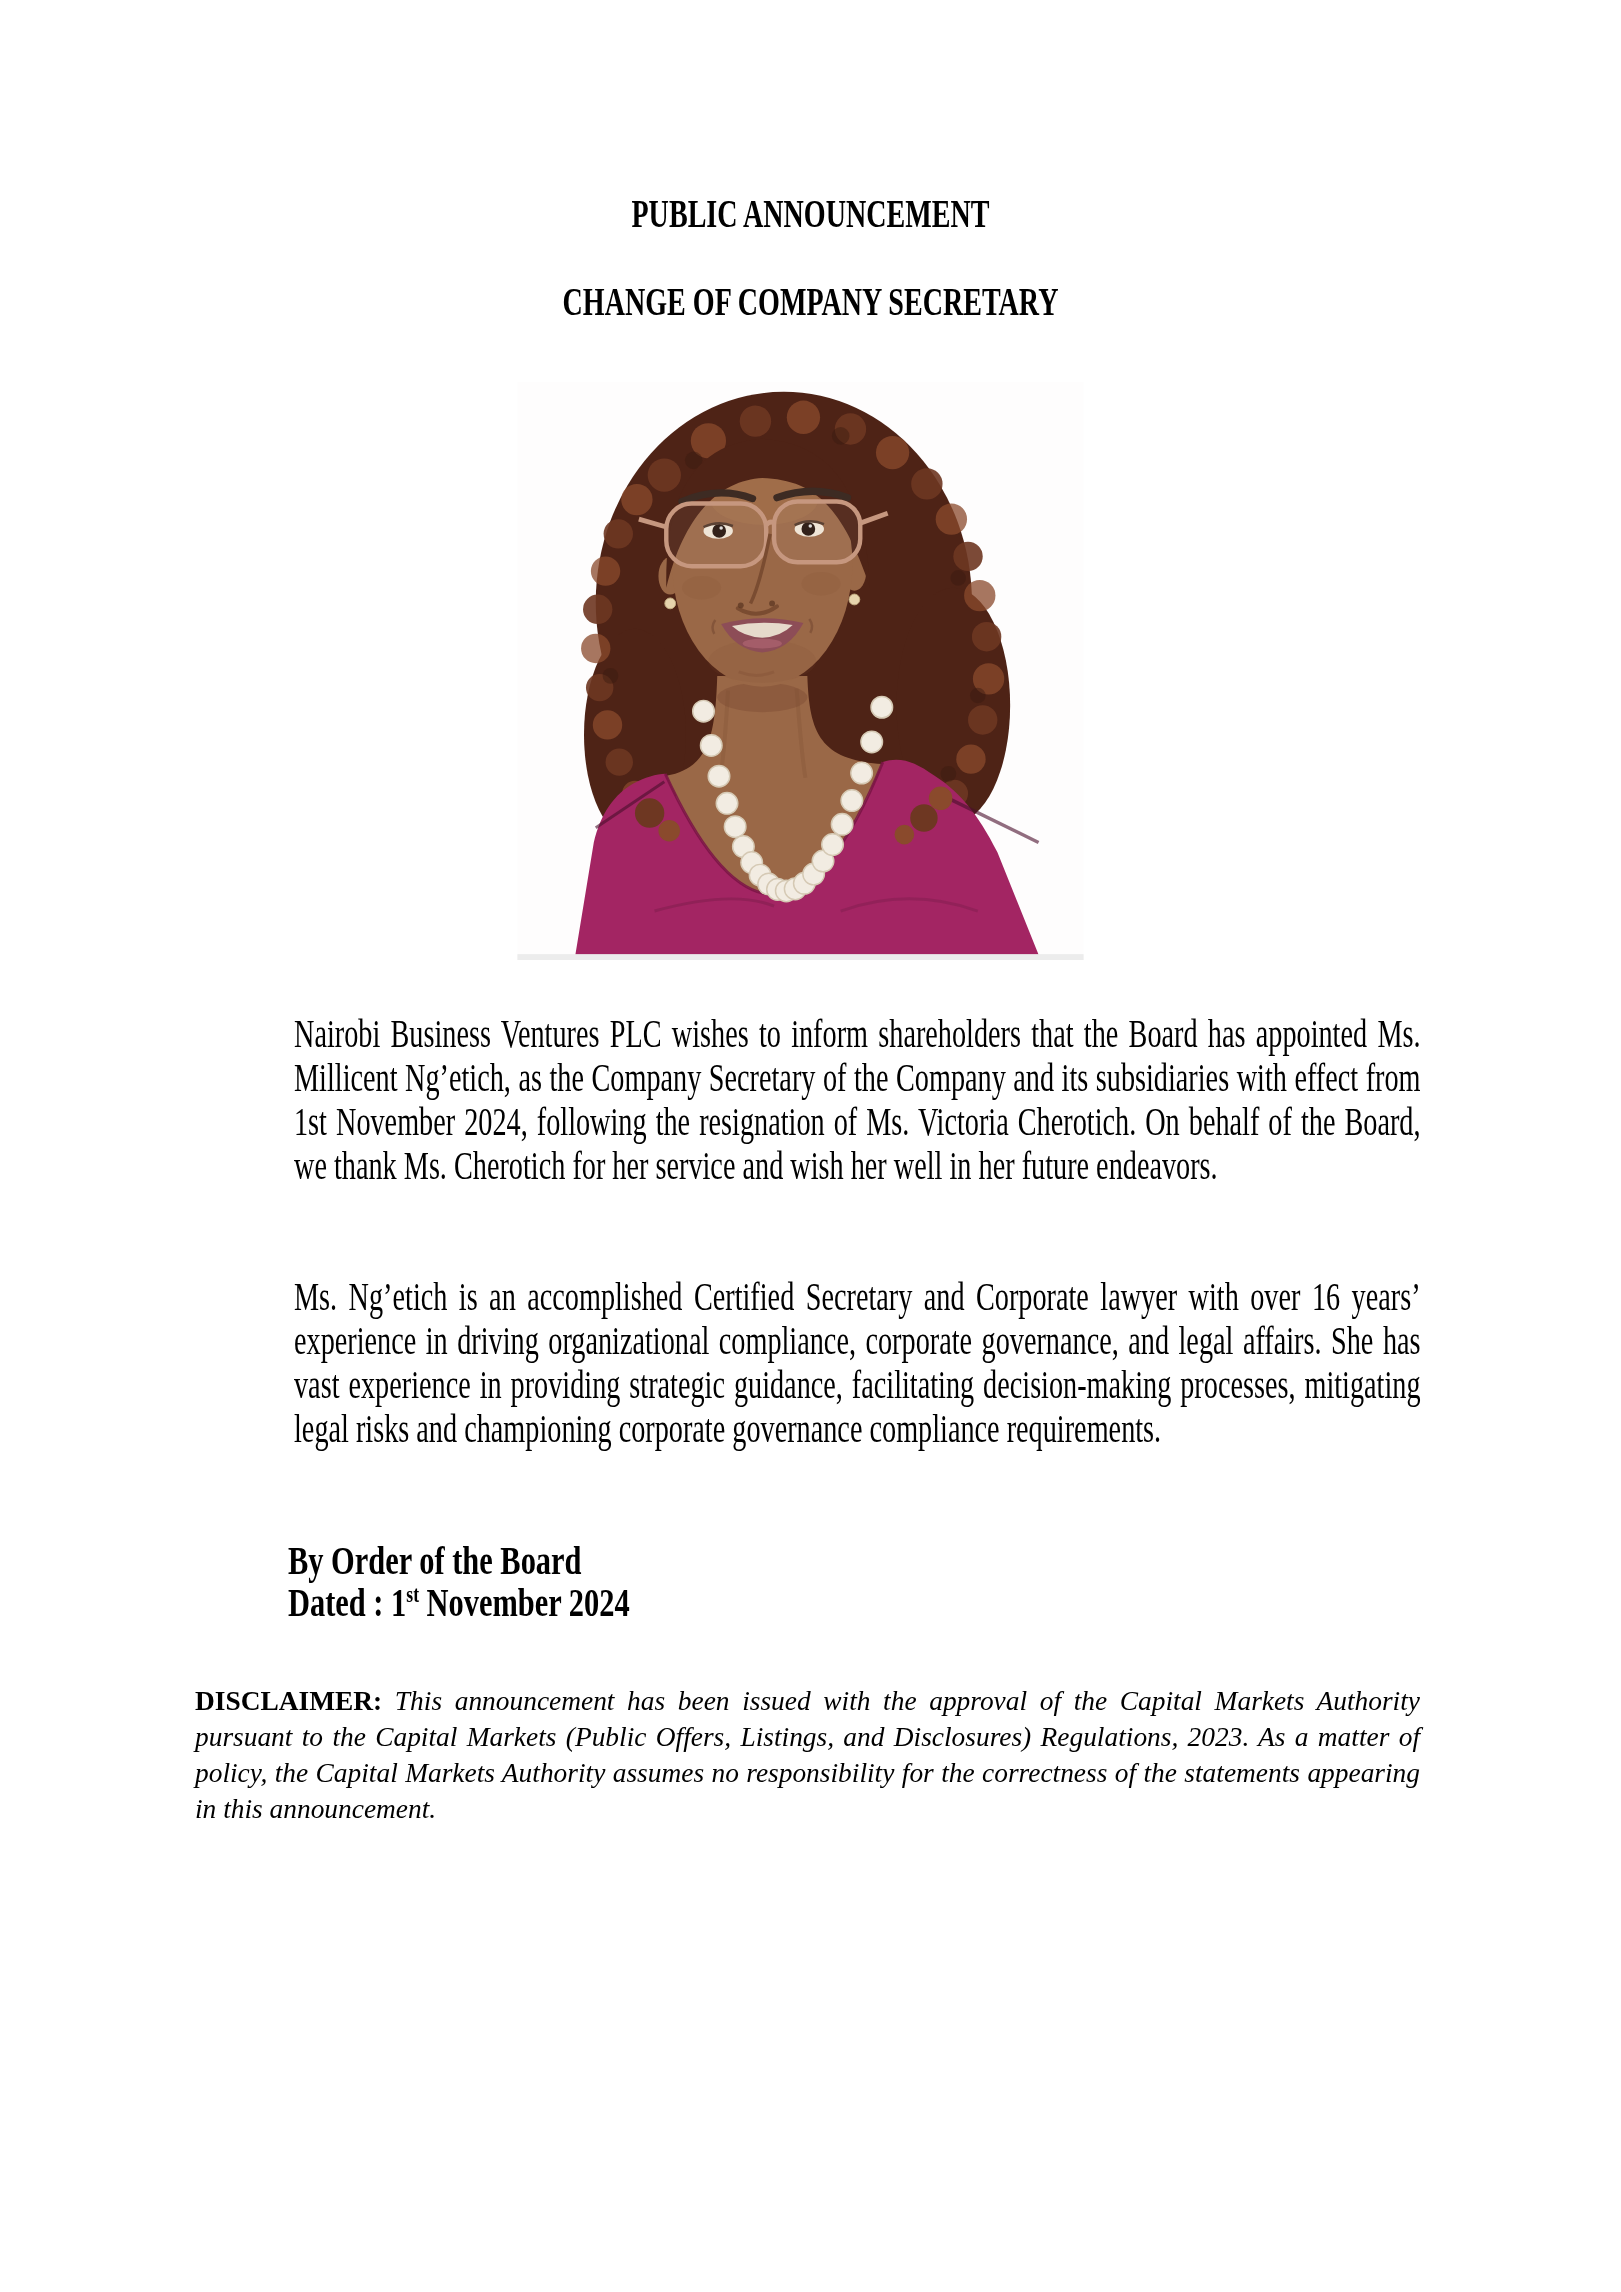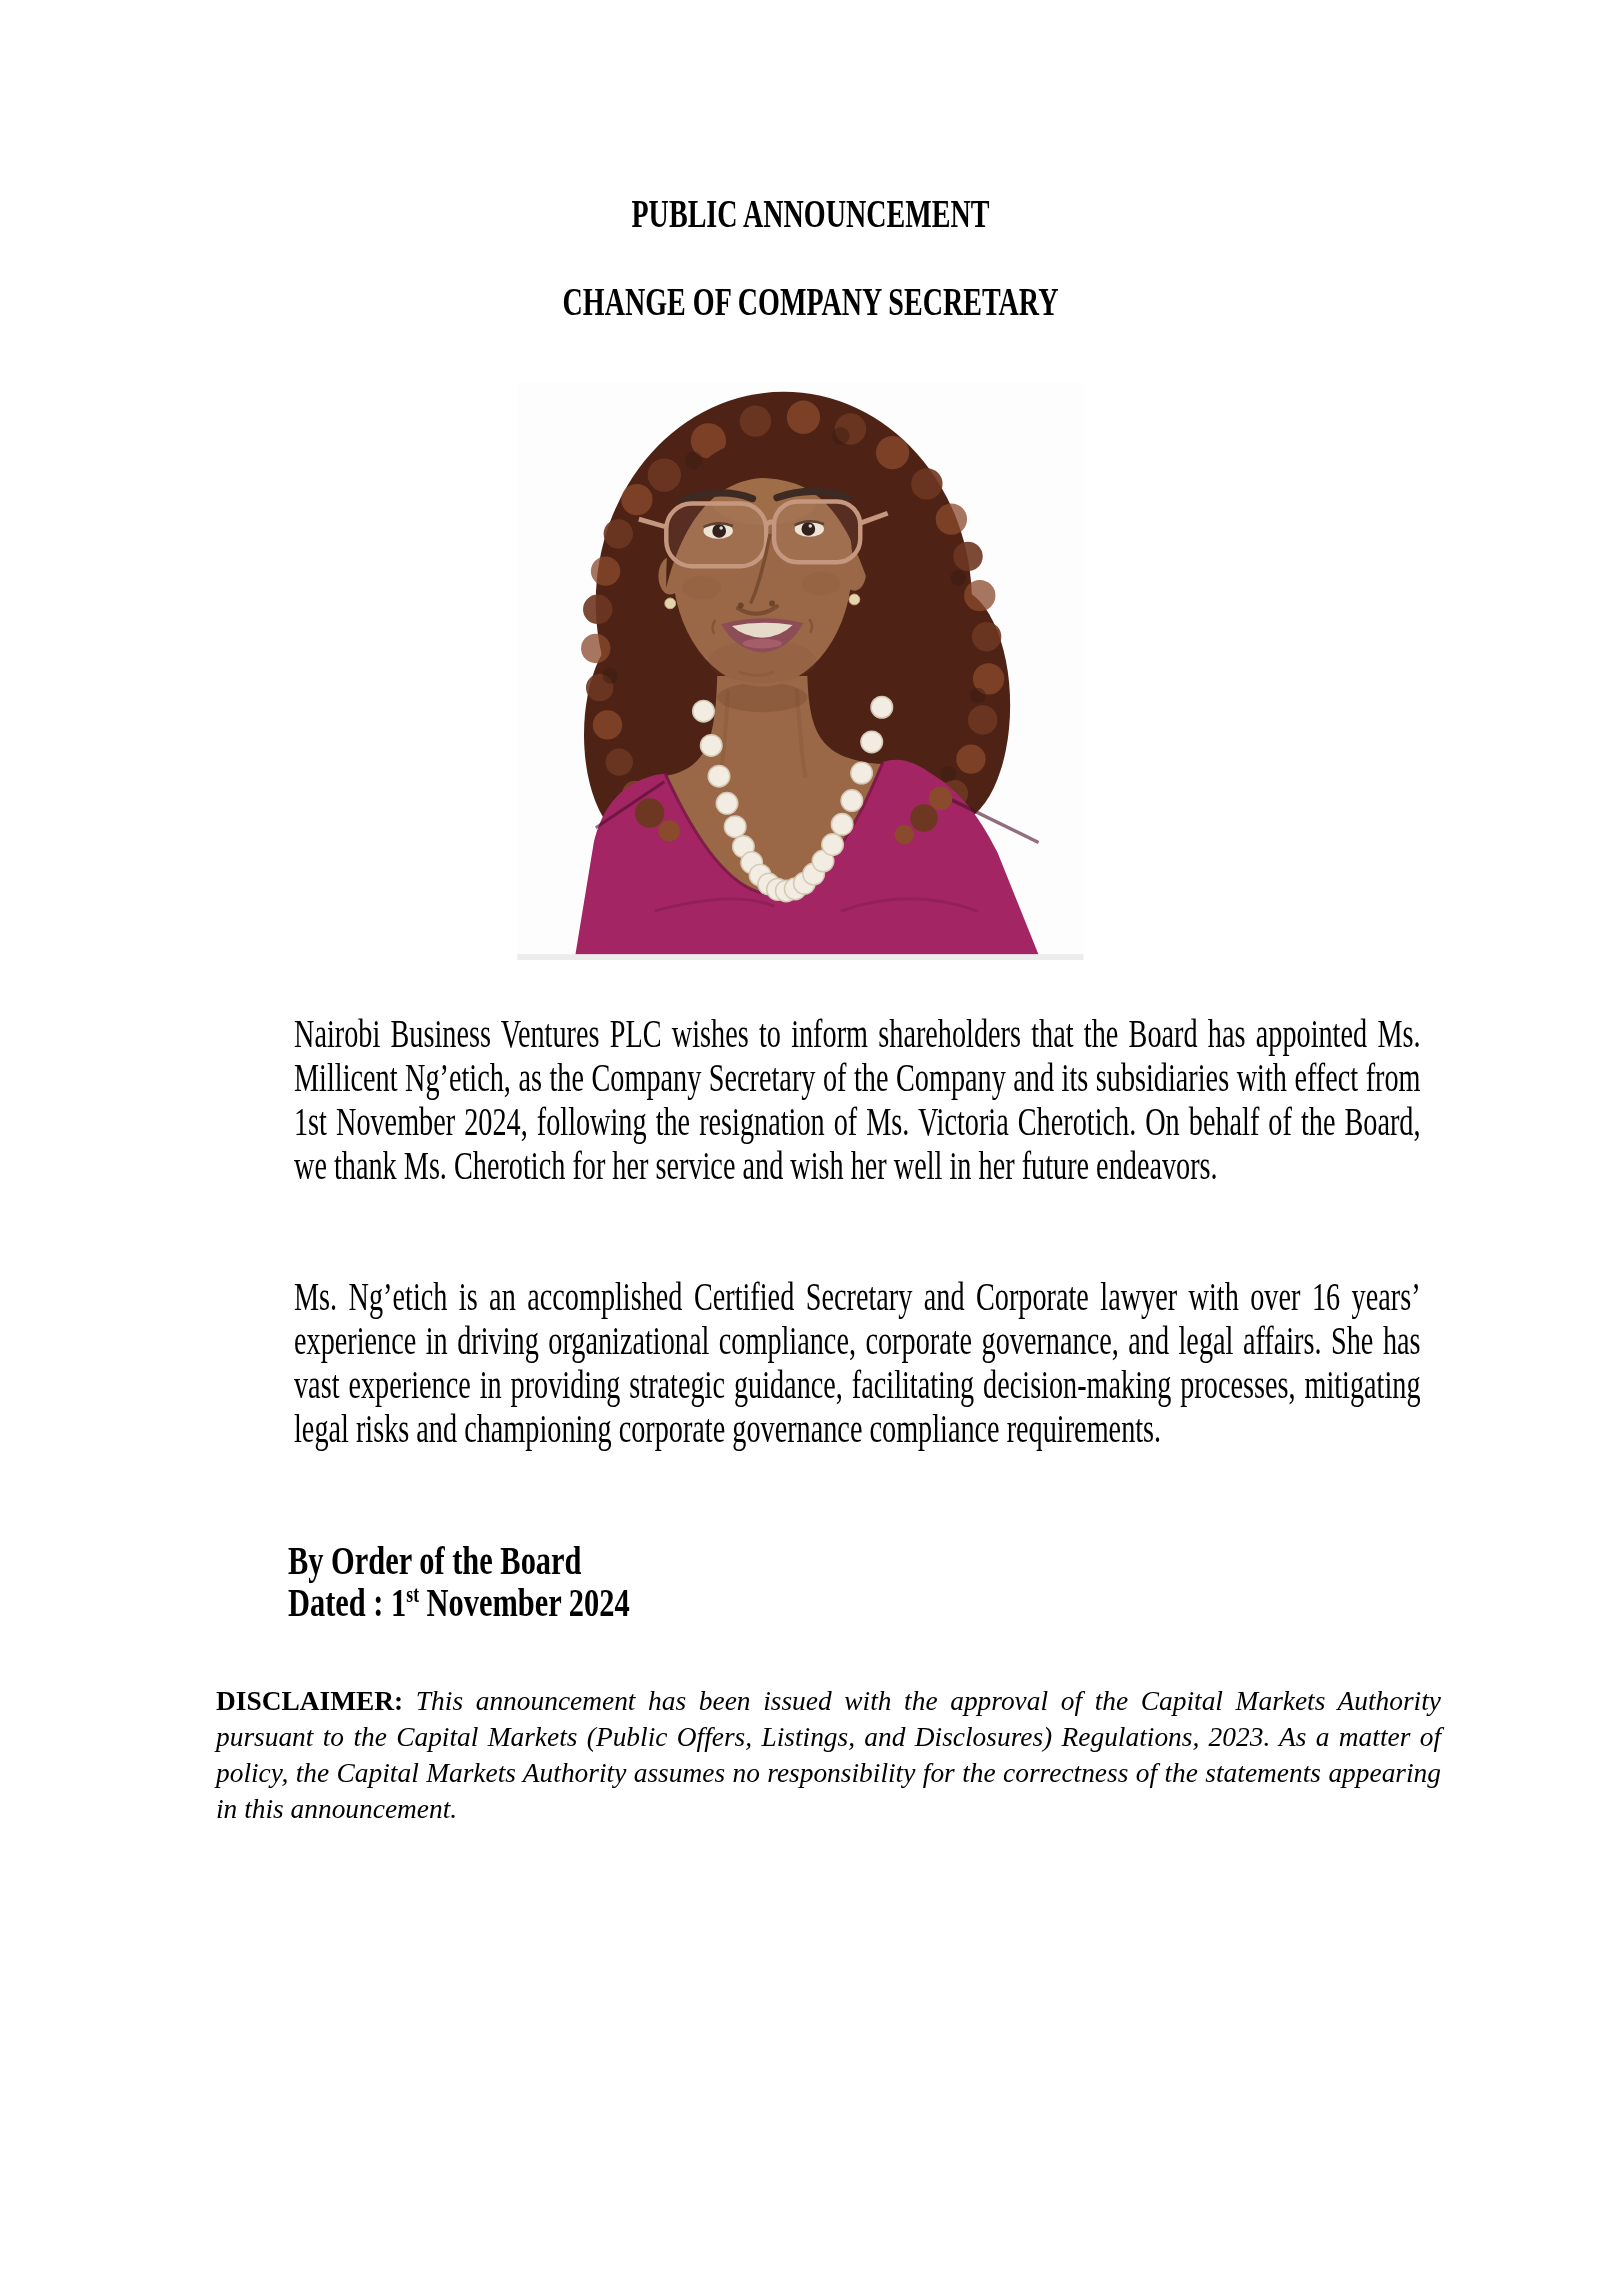--- a/index.html
+++ b/index.html
@@ -29,21 +29,21 @@
   #paragraph-2{top:1275px;}
 
   .signoff{
     position:absolute;left:288px;top:1540px;margin:0;
     font-size:39px;line-height:42px;font-weight:bold;white-space:nowrap;
     transform:scaleX(0.78);transform-origin:0 0;
   }
   .signoff sup{font-size:0.58em;line-height:0;vertical-align:super;}
 
   .disclaimer{
-    position:absolute;left:216px;top:1683px;width:1225px;margin:0;
+    position:absolute;left:195px;top:1683px;width:1225px;margin:0;
     font-size:27.4px;line-height:36px;text-align:justify;
   }
   .disclaimer .dlabel{font-weight:bold;font-style:normal;}
   .disclaimer .dtext{font-style:italic;}
 </style>
 </head>
 <body>
 
 <div class="page">
 

